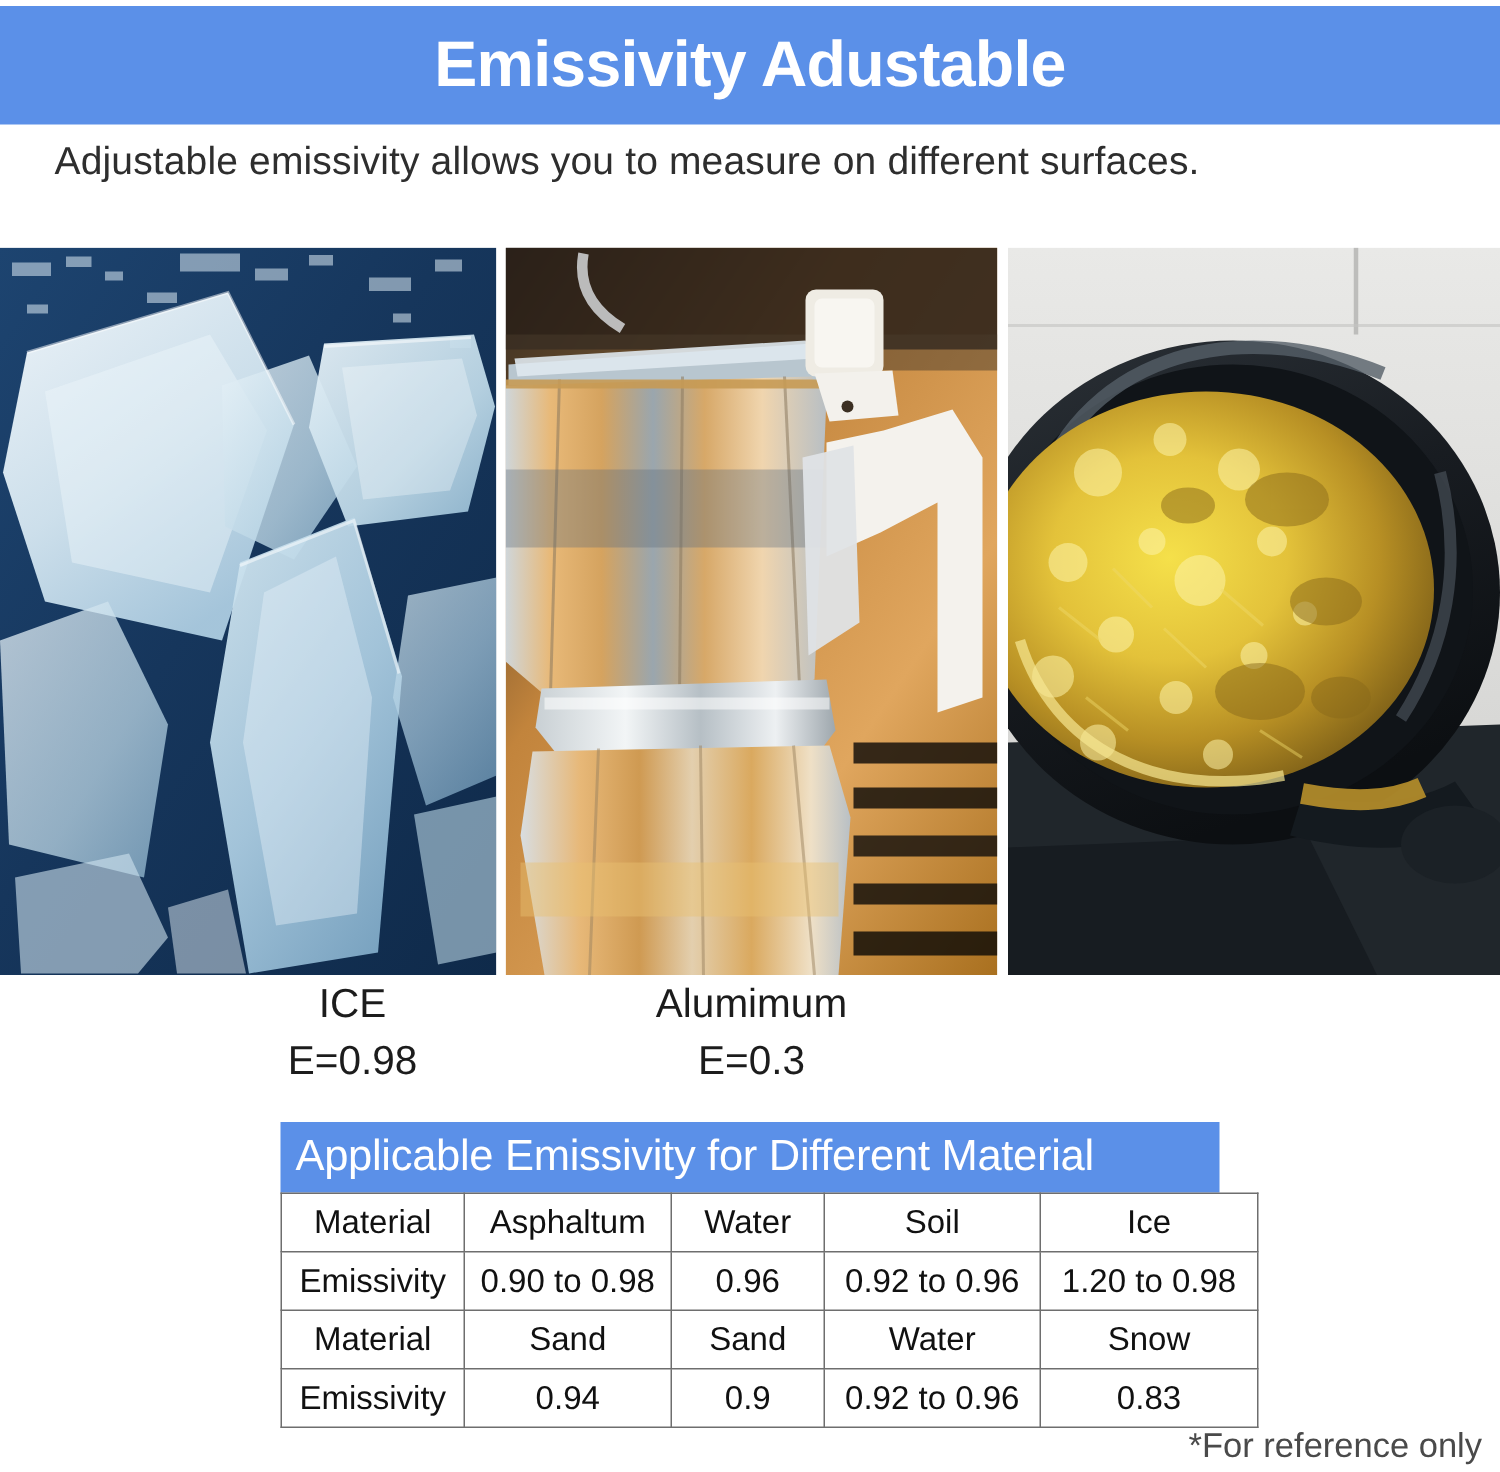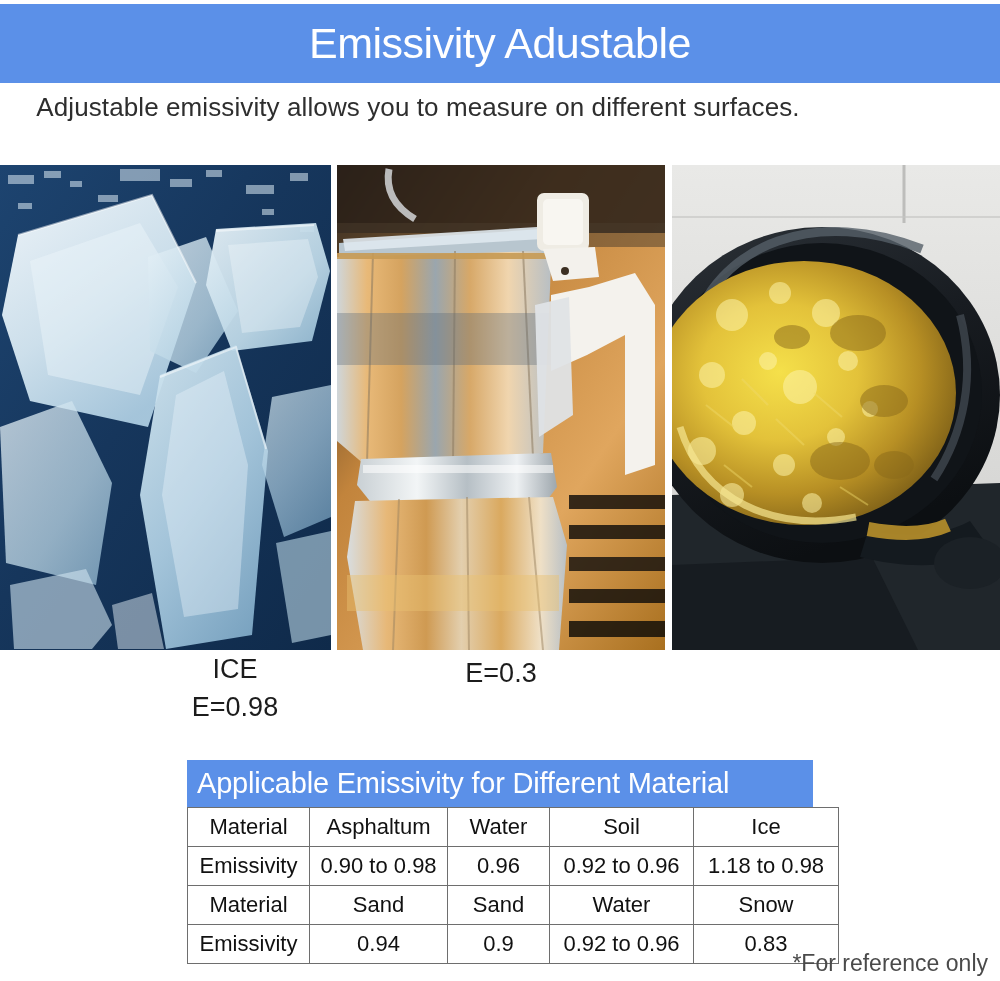--- a/index.html
+++ b/index.html
@@ -23,21 +23,21 @@
     width: 1000px;
     height: 79px;
     background: #5b90e8;
     display: flex;
     align-items: center;
     justify-content: center;
   }
   .banner-title {
     color: #ffffff;
     font-size: 43px;
-    font-weight: normal;
+    font-weight: bold;
     letter-spacing: -0.5px;
     line-height: 1;
     white-space: nowrap;
     text-align: center;
   }
 
   
   .subtitle {
     position: absolute;
     left: 0;
@@ -93,21 +93,20 @@
   #caption-oil { left: 672px; width: 190px; }
   .caption .cap-name { display: block; }
   .caption .cap-emis { display: block; margin-top: 4px; }
 
   
   .emis-table-wrap {
     position: absolute;
     left: 187px;
     top: 748px;
     width: 626px;
-    margin-top: 12px;
   }
   .table-header {
     background: #5b90e8;
     color: #ffffff;
     height: 47px;
     line-height: 47px;
     padding-left: 10px;
     font-size: 29px;
     font-weight: 400;
     letter-spacing: -0.2px;
@@ -392,41 +391,42 @@
     </svg>
   </div>
 </div>
 
 <div class="captions">
   <div class="caption" id="caption-ice">
     <span class="cap-name">ICE</span>
     <span class="cap-emis">E=0.98</span>
   </div>
   <div class="caption" id="caption-alu">
+    <span class="cap-name">Alumimum</span>
     <span class="cap-emis">E=0.3</span>
   </div>
 </div>
 
 <div class="emis-table-wrap">
   <div class="table-header">Applicable Emissivity for Different Material</div>
   <table class="emis">
     <tbody>
       <tr>
         <td class="c0">Material</td>
         <td class="c1">Asphaltum</td>
         <td class="c2">Water</td>
         <td class="c3">Soil</td>
         <td class="c4">Ice</td>
       </tr>
       <tr>
         <td class="c0">Emissivity</td>
         <td class="c1">0.90 to 0.98</td>
         <td class="c2">0.96</td>
         <td class="c3">0.92 to 0.96</td>
-        <td class="c4">1.18 to 0.98</td>
+        <td class="c4">1.20 to 0.98</td>
       </tr>
       <tr>
         <td class="c0">Material</td>
         <td class="c1">Sand</td>
         <td class="c2">Sand</td>
         <td class="c3">Water</td>
         <td class="c4">Snow</td>
       </tr>
       <tr>
         <td class="c0">Emissivity</td>

